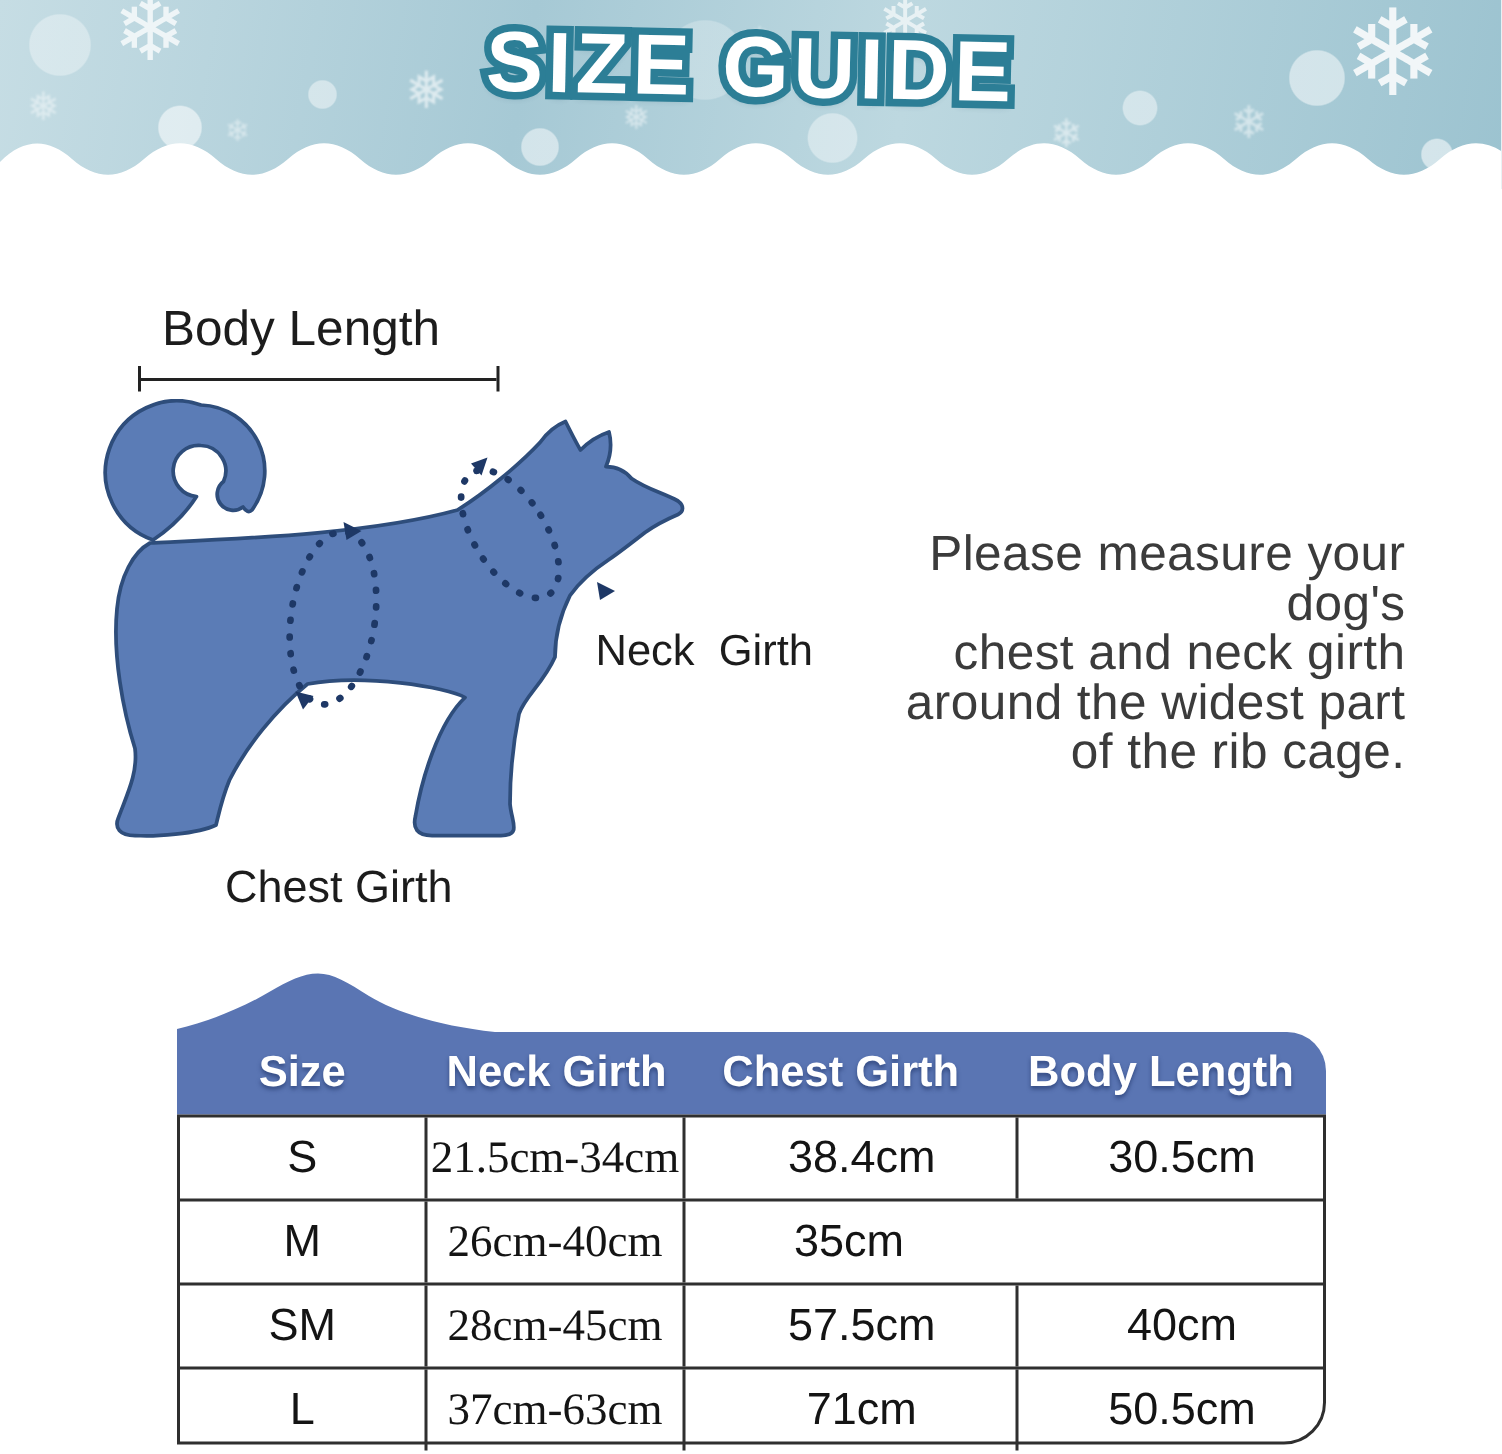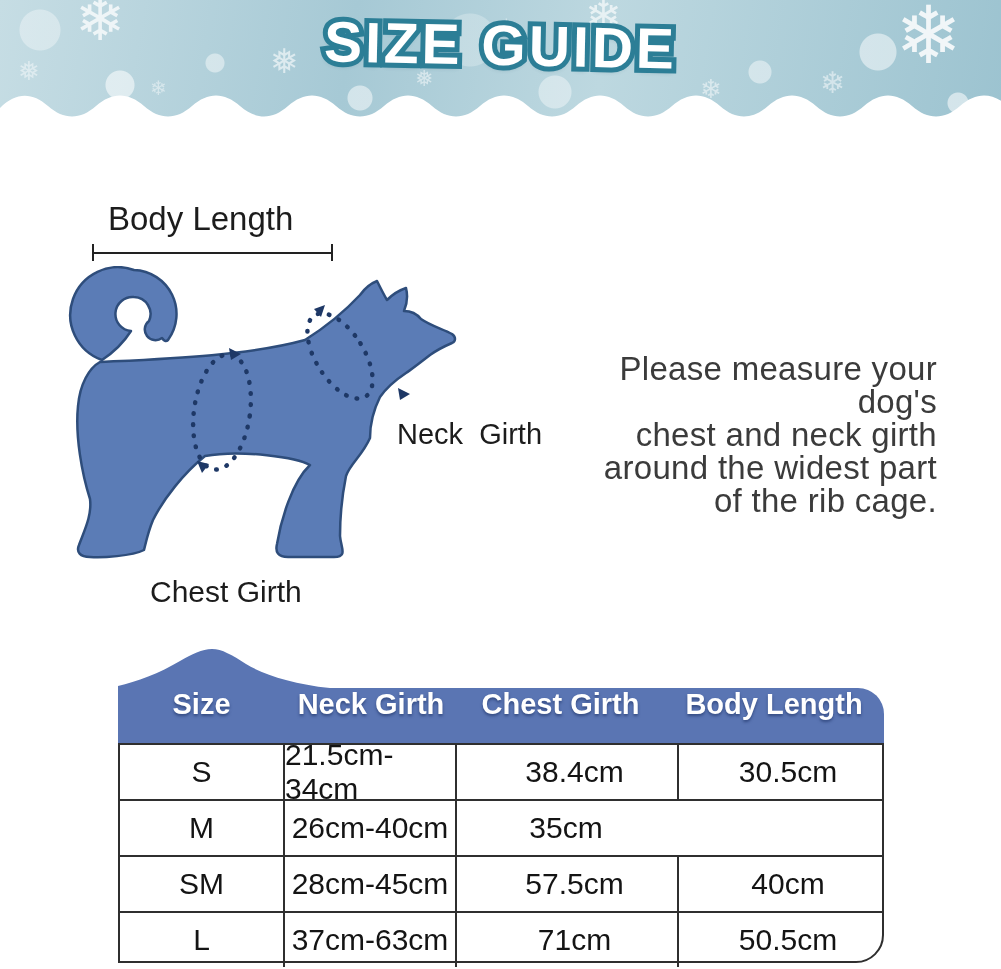--- a/index.html
+++ b/index.html
@@ -57,40 +57,40 @@
     position:absolute;left:555px;top:352px;width:382px;text-align:right;
     font-size:33px;line-height:33px;color:#3b3b3b;letter-spacing:.3px;
   }
 
   
   .size-table{position:absolute;left:118px;top:645px;width:766px;height:318px;}
   .bump{position:absolute;left:0;top:0;}
   .thead{
     position:absolute;left:0;top:43px;width:766px;height:55px;
     background:#5a75b3;border-radius:0 26px 0 0;
-    display:flex;
+    display:flex;align-items:center;
   }
   .th{
     color:#ffffff;font-weight:bold;font-size:29px;text-align:center;
     text-shadow:0 2px 3px rgba(25,45,95,.6);
   }
   .c0{width:167px;} .c1{width:172px;} .c2{width:207px;} .c3{width:220px;}
   .tbody{
     position:absolute;left:0;top:98px;width:766px;height:220px;
     border:2px solid #2f2f2f;border-bottom-right-radius:28px;
     box-sizing:border-box;background:#fff;
   }
   .trow{display:flex;height:54px;border-bottom:2px solid #2f2f2f;}
   .trow:last-child{border-bottom:none;}
   .td{
     display:flex;align-items:center;justify-content:center;
     font-size:30px;color:#141414;border-right:2px solid #2f2f2f;box-sizing:border-box;
   }
   .td:last-child{border-right:none;}
-  .td.c0{width:165px;} .td.c1{width:172px;} .td.c2{width:207px;margin-left:15px;} .td.c3{width:182px;padding-left:36px;}
+  .td.c0{width:165px;} .td.c1{width:172px;font-family:Liberation Serif, serif;} .td.c2{width:207px;margin-left:15px;} .td.c3{width:182px;padding-left:36px;}
 </style>
 </head>
 <body>
 
 <div class="banner">
   <span class="snow" style="left:75px;top:-10px;font-size:60px;opacity:.75;">❄</span>
   <span class="snow b" style="left:270px;top:44px;font-size:34px;opacity:.6;">❅</span>
   <span class="snow" style="left:585px;top:-6px;font-size:44px;opacity:.65;">❄</span>
   <span class="snow" style="left:895px;top:-4px;font-size:80px;opacity:.85;">❄</span>
   <span class="snow b" style="left:415px;top:68px;font-size:22px;opacity:.5;">❅</span>

